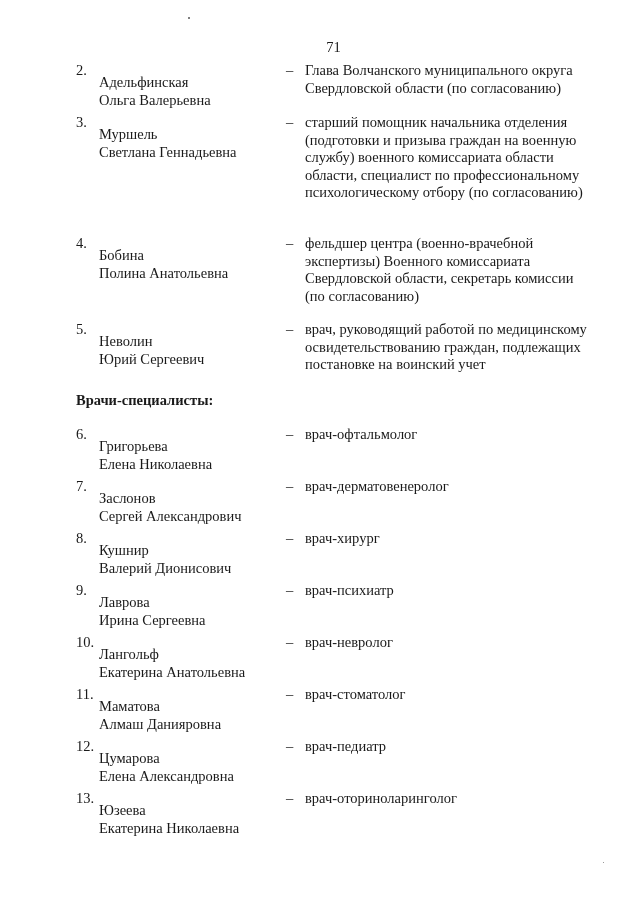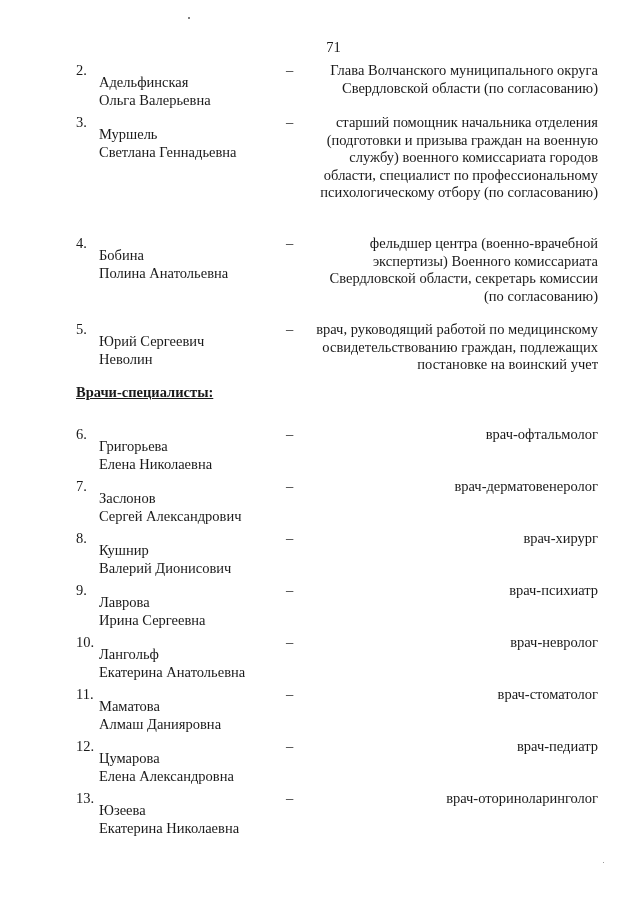--- a/index.html
+++ b/index.html
@@ -8,22 +8,22 @@
       font-family: "Liberation Serif", "DejaVu Serif", serif;
       color: #1a1a1a; font-size: 14.5px; line-height: 17.5px;
     }
     .speck { position: absolute; left: 188px; top: 17px; width: 2px; height: 2px; background: #555; border-radius: 1px; }
     .speck2 { position: absolute; left: 603px; top: 862px; width: 1px; height: 1px; background: #999; }
     .page-num { position: absolute; left: 0; width: 640px; top: 39px; text-align: center; padding-left: 27px; box-sizing: border-box; }
     .entry { position: absolute; left: 76px; width: 540px; }
     .num { position: absolute; left: 0; top: 0; }
     .names { position: absolute; left: 23px; top: 12px; width: 180px; }
     .dash { position: absolute; left: 210px; top: 0; }
-    .role { position: absolute; left: 222px; top: 0; width: 300px; text-align: right; }
-    .section-heading { position: absolute; left: 76px; top: 384px; font-weight: bold; text-decoration: underline; }
+    .role { position: absolute; left: 229px; top: 0; width: 300px; }
+    .section-heading { position: absolute; left: 76px; top: 392px; font-weight: bold; }
     .line { display: block; white-space: nowrap; }
   </style>
 </head>
 <body>
 
 <div class="speck"></div>
 <div class="speck2"></div>
 
 <div class="page-num">71</div>
 
@@ -45,21 +45,21 @@
     <div class="entry" style="top: 114px;">
       <span class="num">3.</span>
       <div class="names">
         <span class="line">Муршель</span>
         <span class="line">Светлана Геннадьевна</span>
       </div>
       <span class="dash">–</span>
       <div class="role">
         <span class="line">старший помощник начальника отделения</span>
         <span class="line">(подготовки и призыва граждан на военную</span>
-        <span class="line">службу) военного комиссариата городов</span>
+        <span class="line">службу) военного комиссариата области</span>
         <span class="line">области, специалист по профессиональному</span>
         <span class="line">психологическому отбору (по согласованию)</span>
       </div>
     </div>
     <div class="entry" style="top: 235px;">
       <span class="num">4.</span>
       <div class="names">
         <span class="line">Бобина</span>
         <span class="line">Полина Анатольевна</span>
       </div>
@@ -67,22 +67,22 @@
       <div class="role">
         <span class="line">фельдшер центра (военно-врачебной</span>
         <span class="line">экспертизы) Военного комиссариата</span>
         <span class="line">Свердловской области, секретарь комиссии</span>
         <span class="line">(по согласованию)</span>
       </div>
     </div>
     <div class="entry" style="top: 321px;">
       <span class="num">5.</span>
       <div class="names">
+        <span class="line">Неволин</span>
         <span class="line">Юрий Сергеевич</span>
-        <span class="line">Неволин</span>
       </div>
       <span class="dash">–</span>
       <div class="role">
         <span class="line">врач, руководящий работой по медицинскому</span>
         <span class="line">освидетельствованию граждан, подлежащих</span>
         <span class="line">постановке на воинский учет</span>
       </div>
     </div>
     <div class="entry" style="top: 426px;">
       <span class="num">6.</span>

